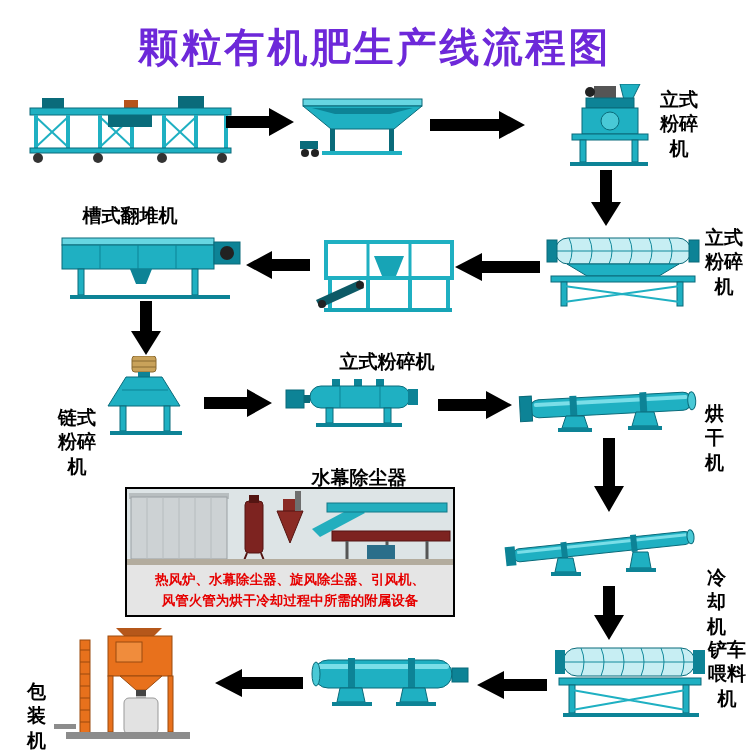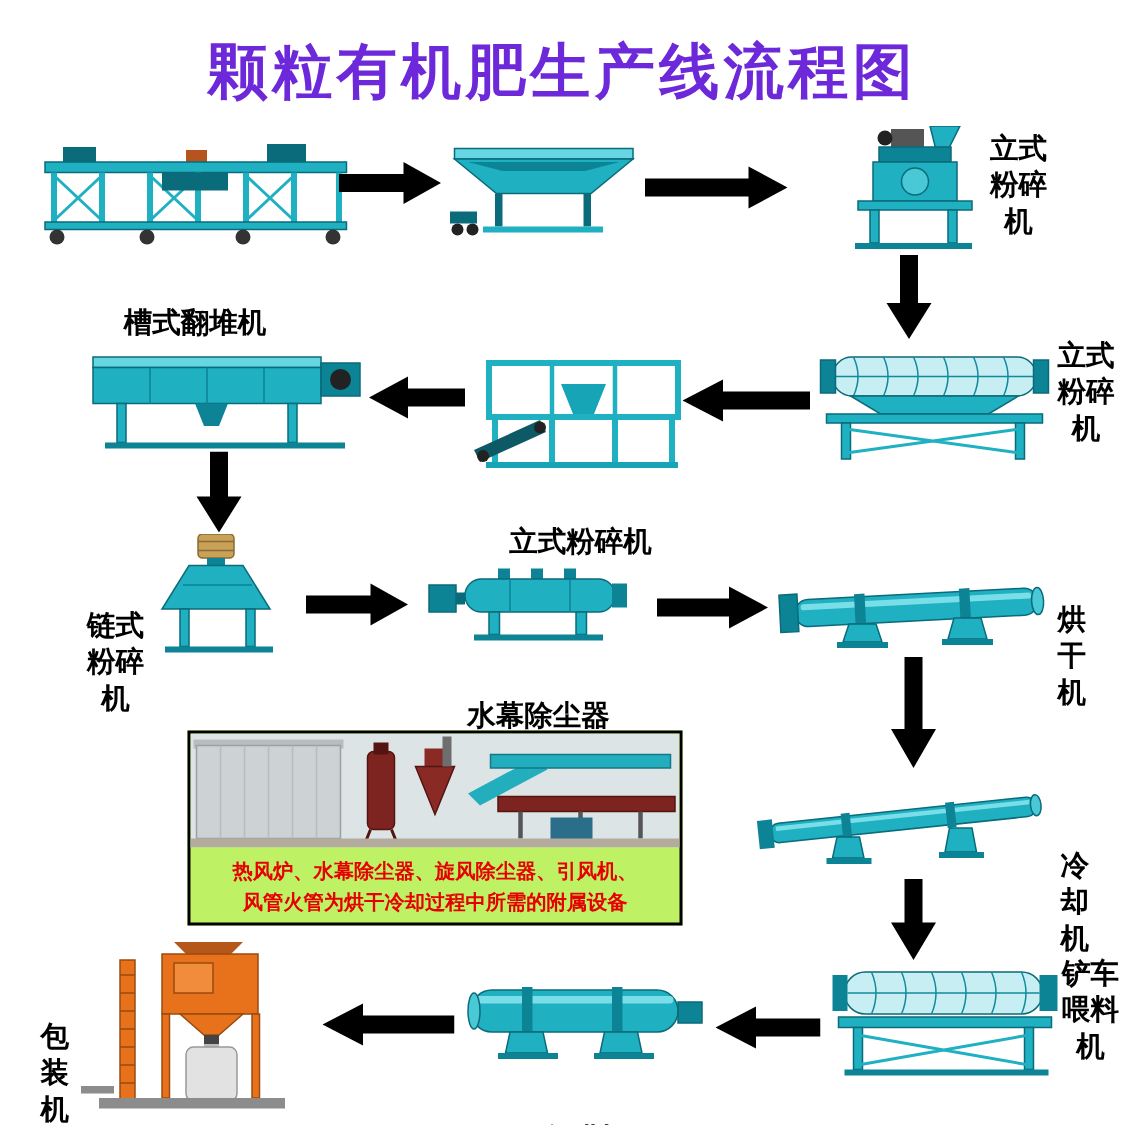--- a/index.html
+++ b/index.html
@@ -8,21 +8,21 @@
   .abs{position:absolute;}
   .title{position:absolute;top:20px;left:0;right:0;text-align:center;
          font-size:40px;font-weight:700;color:#6d28d9;letter-spacing:3px;}
   .label{font-weight:700;color:#000;font-size:19px;line-height:1.28;}
   .label.h{text-align:center;margin-top:36px;}
   .label.v{word-break:break-all;text-align:center;}
   .v2{width:42px;}
   .v1{width:21px;margin-top:24px;}
   .arrow polygon{fill:#000;}
   .photo-box{position:absolute;left:125px;top:487px;width:330px;height:130px;
-             border:2px solid #000;box-sizing:border-box;background:#bef264;}
+             border:2px solid #000;box-sizing:border-box;background:#e5e5e5;}
   .photo-box .caption{color:#e60000;font-weight:700;font-size:13.5px;line-height:1.5;
              text-align:center;margin-top:1px;}
 </style>
 </head>
 <body>
 
 <div class="canvas">
 
   <div class="title">颗粒有机肥生产线流程图</div>
 

